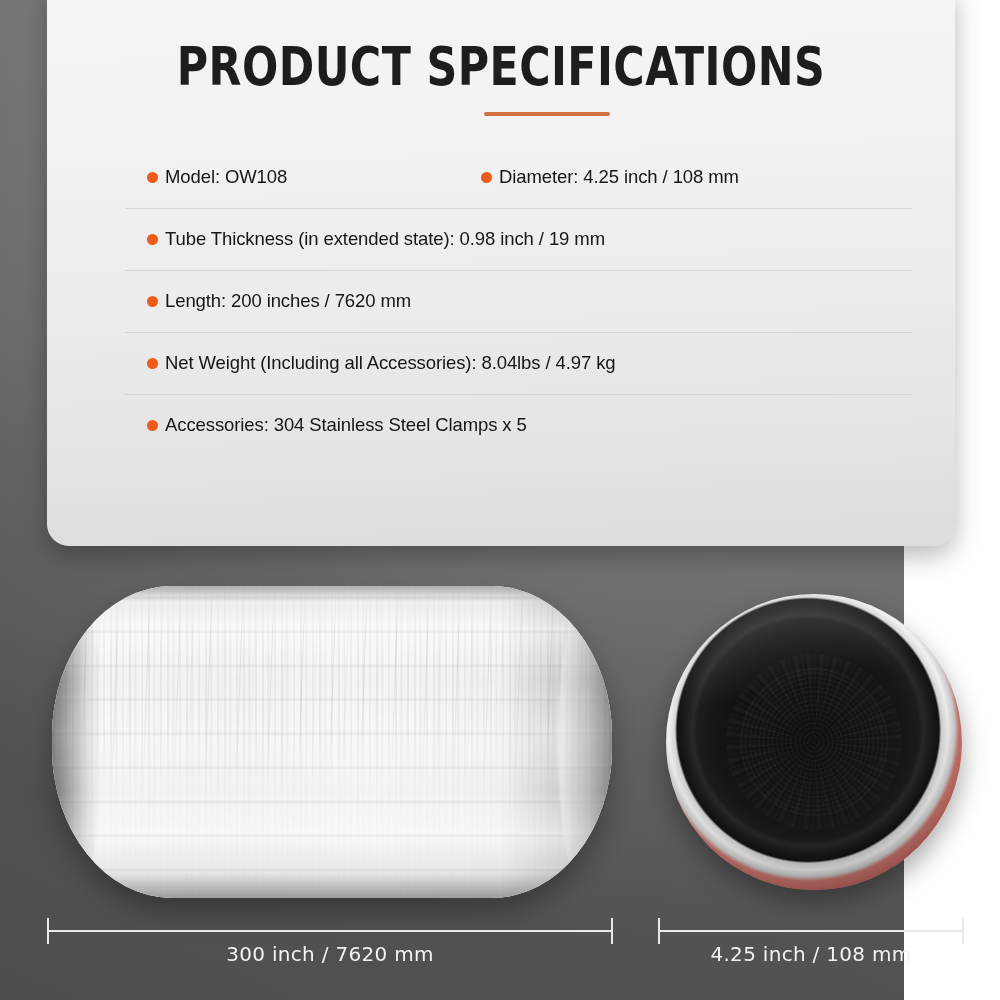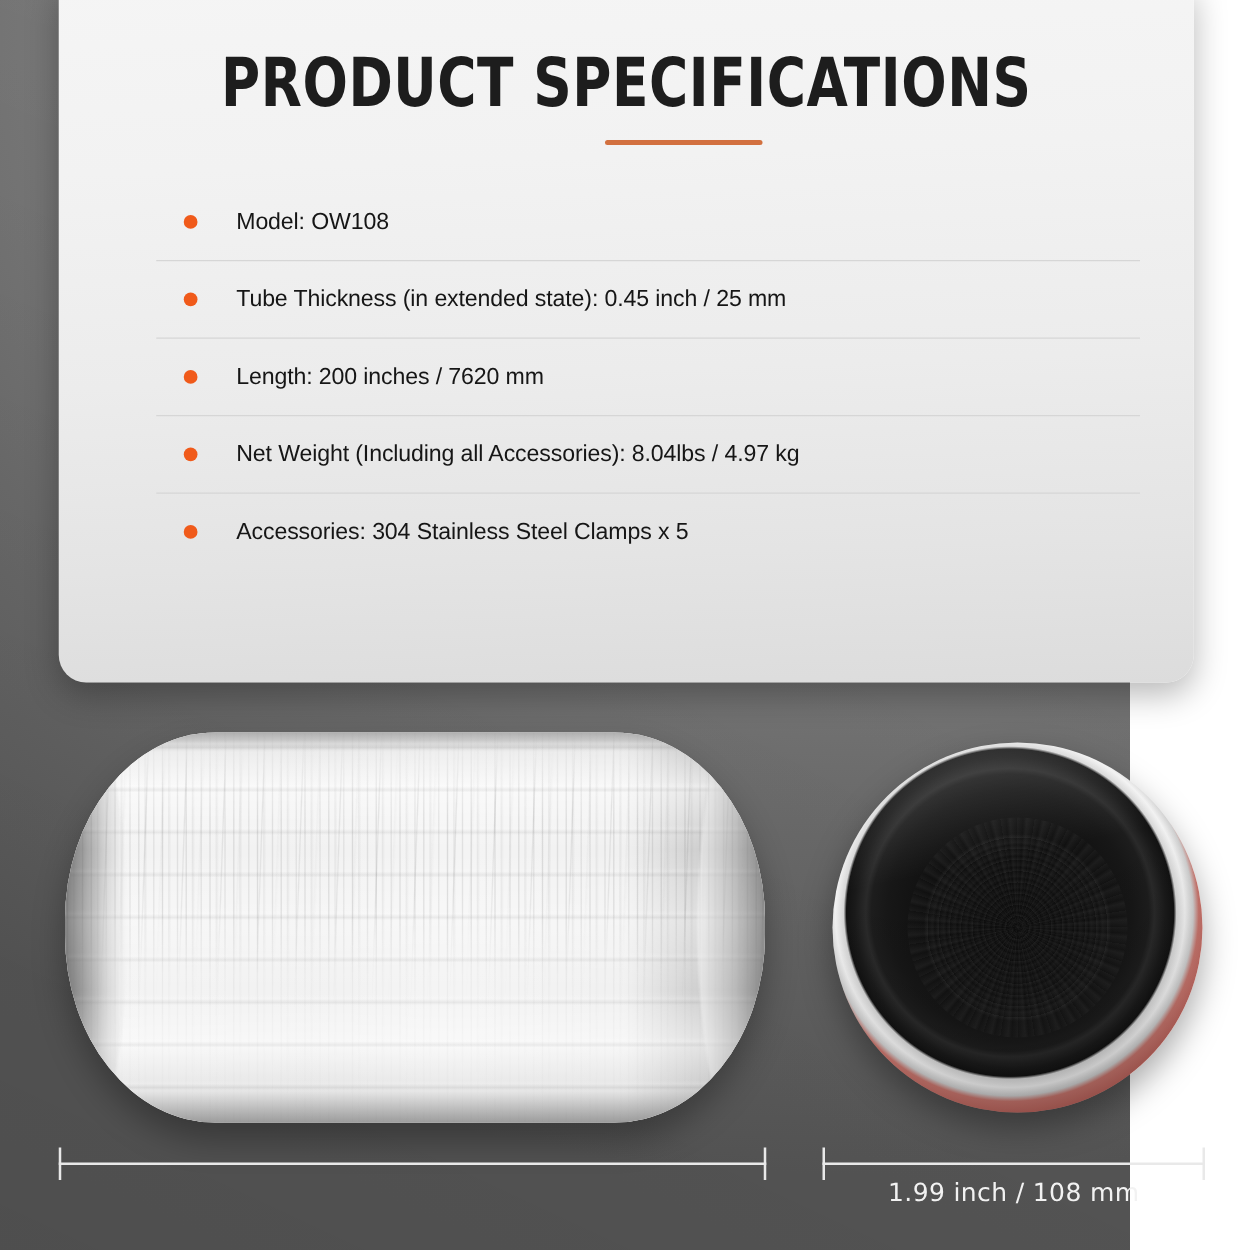--- a/index.html
+++ b/index.html
@@ -57,21 +57,21 @@
   .spec-row {
     position:relative;
     height:62px;
     display:flex; align-items:center;
   }
   .spec-row + .spec-row::before{
     content:""; position:absolute; left:78px; right:43px; top:0;
     height:1px; background:#d6d6d6;
   }
 
-  .cell { display:flex; align-items:center;gap:24px; }
+  .cell { display:flex; align-items:center; }
   .cell-left  { position:absolute; left:100px; }
   .cell-right { position:absolute; left:434px; }
 
   .bullet {
     width:11px; height:11px; border-radius:50%;
     background:#f05a1a; flex:none; margin-right:7px;
     position:relative; top:0px;
   }
   .spec-text {
     font-size:18.5px; color:#161616; white-space:nowrap;
@@ -228,26 +228,30 @@
     <div class="card-title">PRODUCT SPECIFICATIONS</div>
     <div class="title-accent"></div>
 
     <div class="rows">
 
       <div class="spec-row">
         <div class="cell cell-left">
           <span class="bullet"></span>
           <span class="spec-text">Model:  OW108</span>
         </div>
-      </div>
-
-      <div class="spec-row">
-        <div class="cell cell-left">
-          <span class="bullet"></span>
-          <span class="spec-text">Tube Thickness (in extended state): 0.45 inch / 25 mm</span>
+        <div class="cell cell-right">
+          <span class="bullet"></span>
+          <span class="spec-text">Diameter:  4.25 inch / 108 mm</span>
+        </div>
+      </div>
+
+      <div class="spec-row">
+        <div class="cell cell-left">
+          <span class="bullet"></span>
+          <span class="spec-text">Tube Thickness (in extended state): 0.98 inch / 19 mm</span>
         </div>
       </div>
 
       <div class="spec-row">
         <div class="cell cell-left">
           <span class="bullet"></span>
           <span class="spec-text">Length:  200 inches / 7620 mm</span>
         </div>
       </div>
 
@@ -287,22 +291,23 @@
       <div class="xs-swirl2"></div>
       <div class="xs-shade"></div>
     </div>
 
   </div>
 
   <div class="dim" id="dim-length">
     <div class="dim-cap left"></div>
     <div class="dim-cap right"></div>
     <div class="dim-line"></div>
+    <div class="dim-label">300 inch / 7620 mm</div>
   </div>
 
   <div class="dim" id="dim-diam">
     <div class="dim-cap left"></div>
     <div class="dim-cap right"></div>
     <div class="dim-line"></div>
-    <div class="dim-label">1.99 inch / 108 mm</div>
+    <div class="dim-label">4.25 inch / 108 mm</div>
   </div>
 
 </div>
 
 </body></html>

